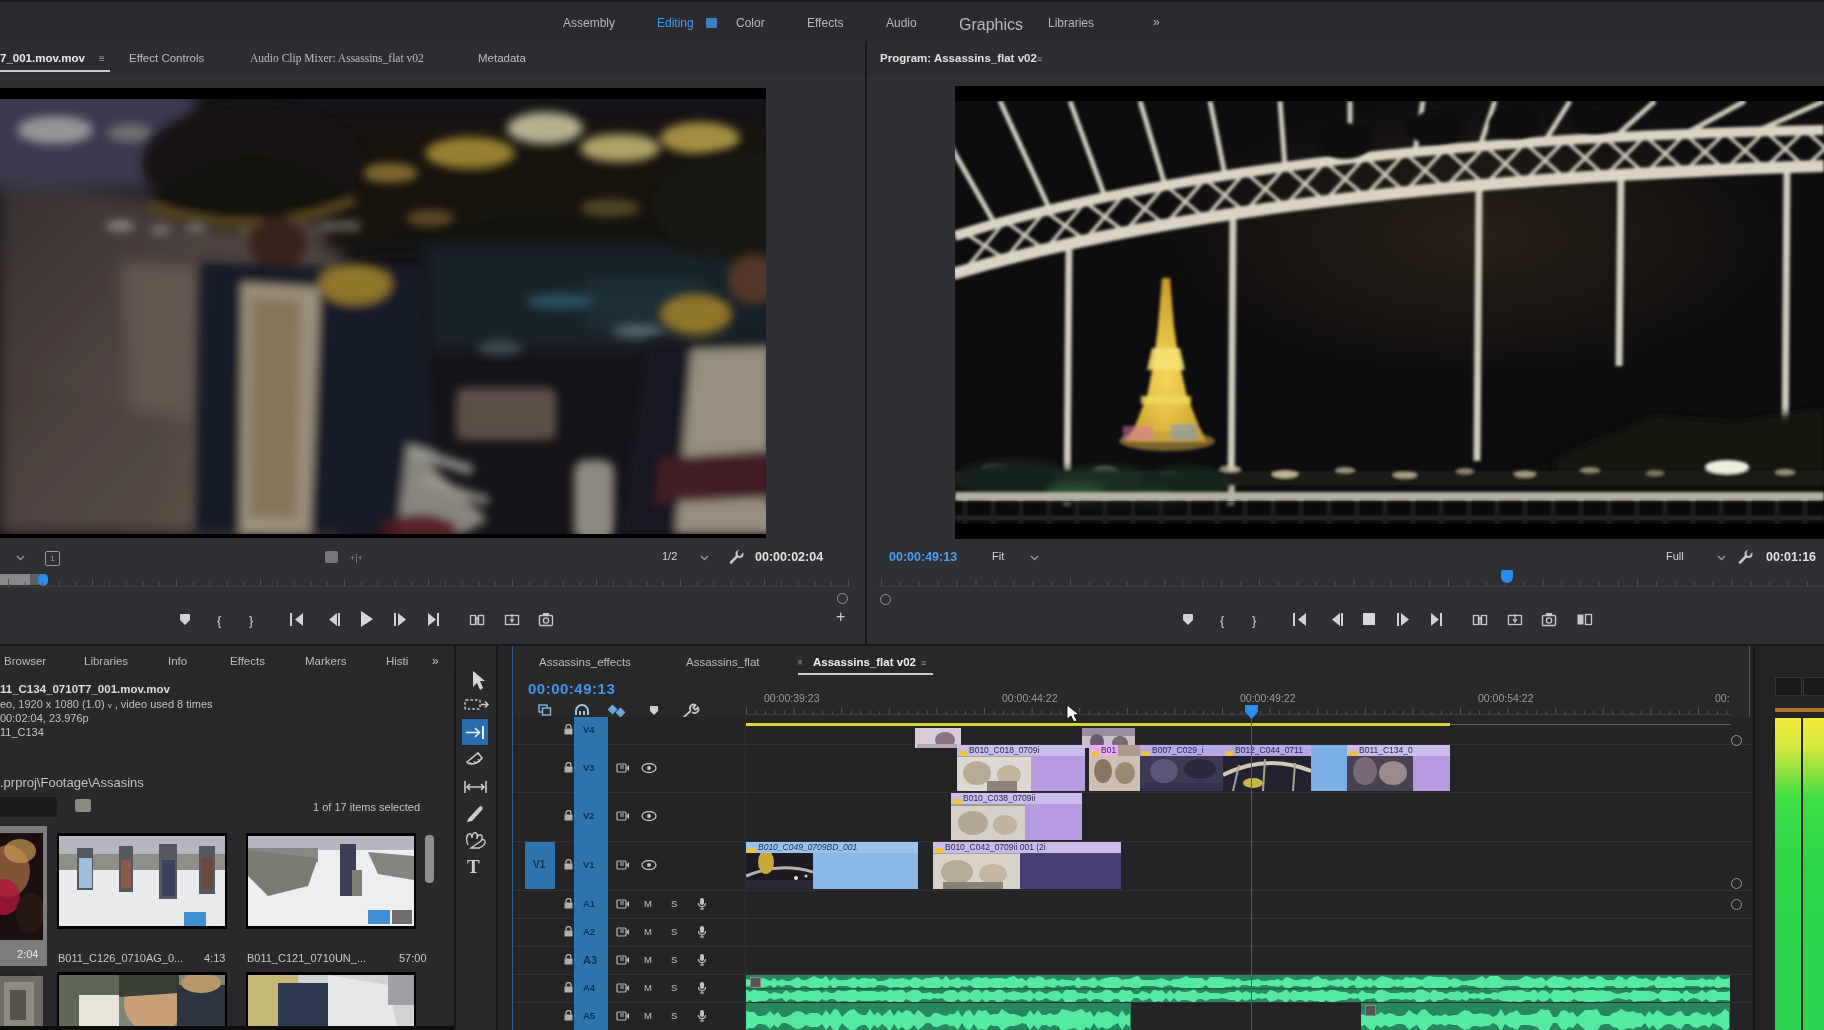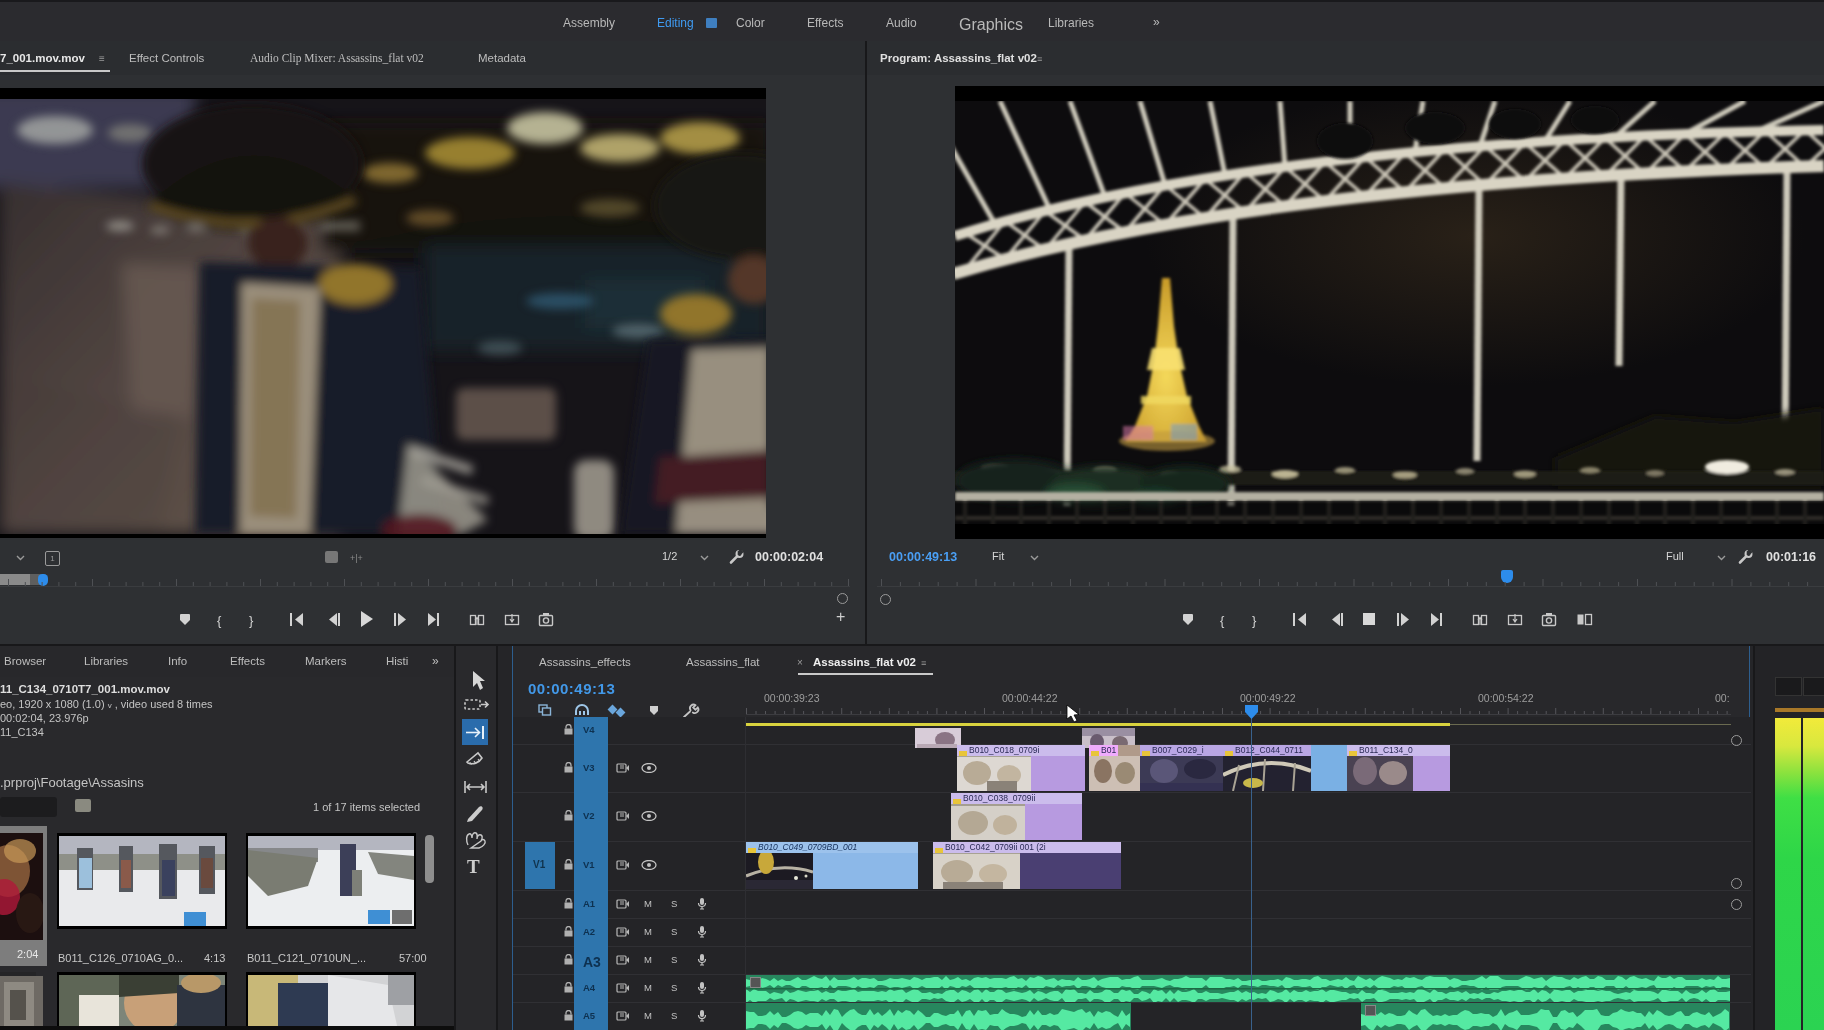--- a/index.html
+++ b/index.html
@@ -867,21 +867,21 @@
           <rect x="1" y="2" width="9" height="8" rx="1" fill="none" stroke="#b8b8b8" stroke-width="1.2"></rect>
           <path d="M4,4 h4 M4,6 h4" stroke="#b8b8b8"></path>
           <path d="M10,6 l3,-3 v6 z" fill="#b8b8b8"></path>
         </svg>
   <div class="abs" style="left:131px;top:280px;font-size:9.5px;color:#c2c2c2;">M</div>
   <div class="abs" style="left:158px;top:280px;font-size:9.5px;color:#c2c2c2;">S</div>
   <svg class="abs" style="left:184px;top:279px;" width="10" height="14">
           <rect x="3" y="1" width="4" height="7" rx="2" fill="#c2c2c2"></rect>
           <path d="M1.5,6 a3.5,3.5 0 0 0 7,0 M5,9.5 V12 M3,12 h4" stroke="#c2c2c2" fill="none" stroke-width="1.2"></path>
         </svg>
-  <div class="abs" style="left:70px;top:308px;font-size:14px;font-weight:bold;color:#0e3150;">A3</div>
+  <div class="abs" style="left:70px;top:308px;font-size:11px;font-weight:bold;color:#0e3150;">A3</div>
   <svg class="abs" style="left:50px;top:308px;" width="11" height="11">
           <rect x="1.5" y="4.5" width="8" height="6" fill="#b0b0b0"></rect>
           <path d="M3,4.5 V3 a2.5,2.5 0 0 1 5,0 V4.5" fill="none" stroke="#b0b0b0" stroke-width="1.3"></path>
         </svg>
   <svg class="abs" style="left:103px;top:308px;" width="14" height="12">
           <rect x="1" y="2" width="9" height="8" rx="1" fill="none" stroke="#b8b8b8" stroke-width="1.2"></rect>
           <path d="M4,4 h4 M4,6 h4" stroke="#b8b8b8"></path>
           <path d="M10,6 l3,-3 v6 z" fill="#b8b8b8"></path>
         </svg>
   <div class="abs" style="left:131px;top:308px;font-size:9.5px;color:#c2c2c2;">M</div>

